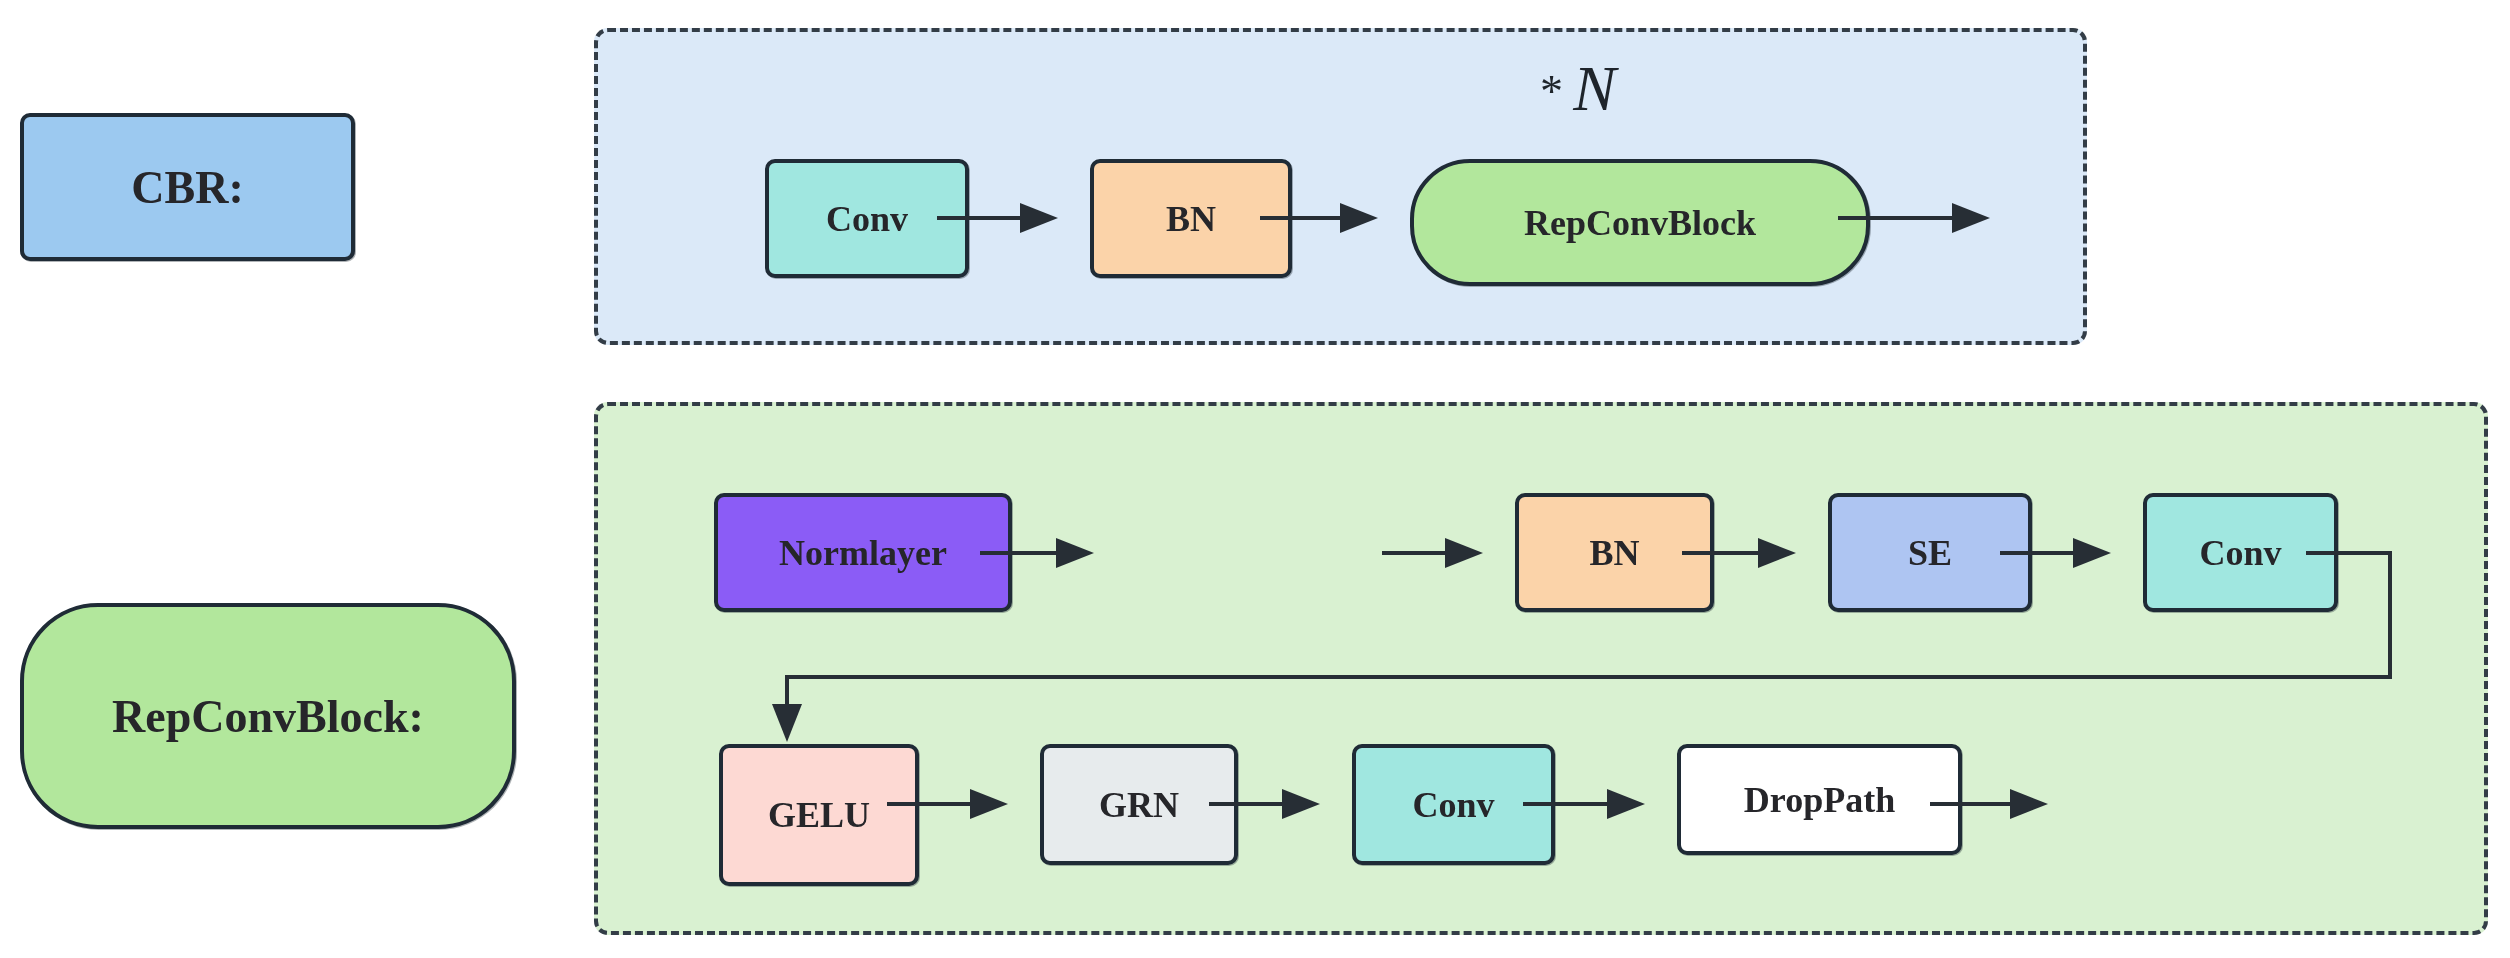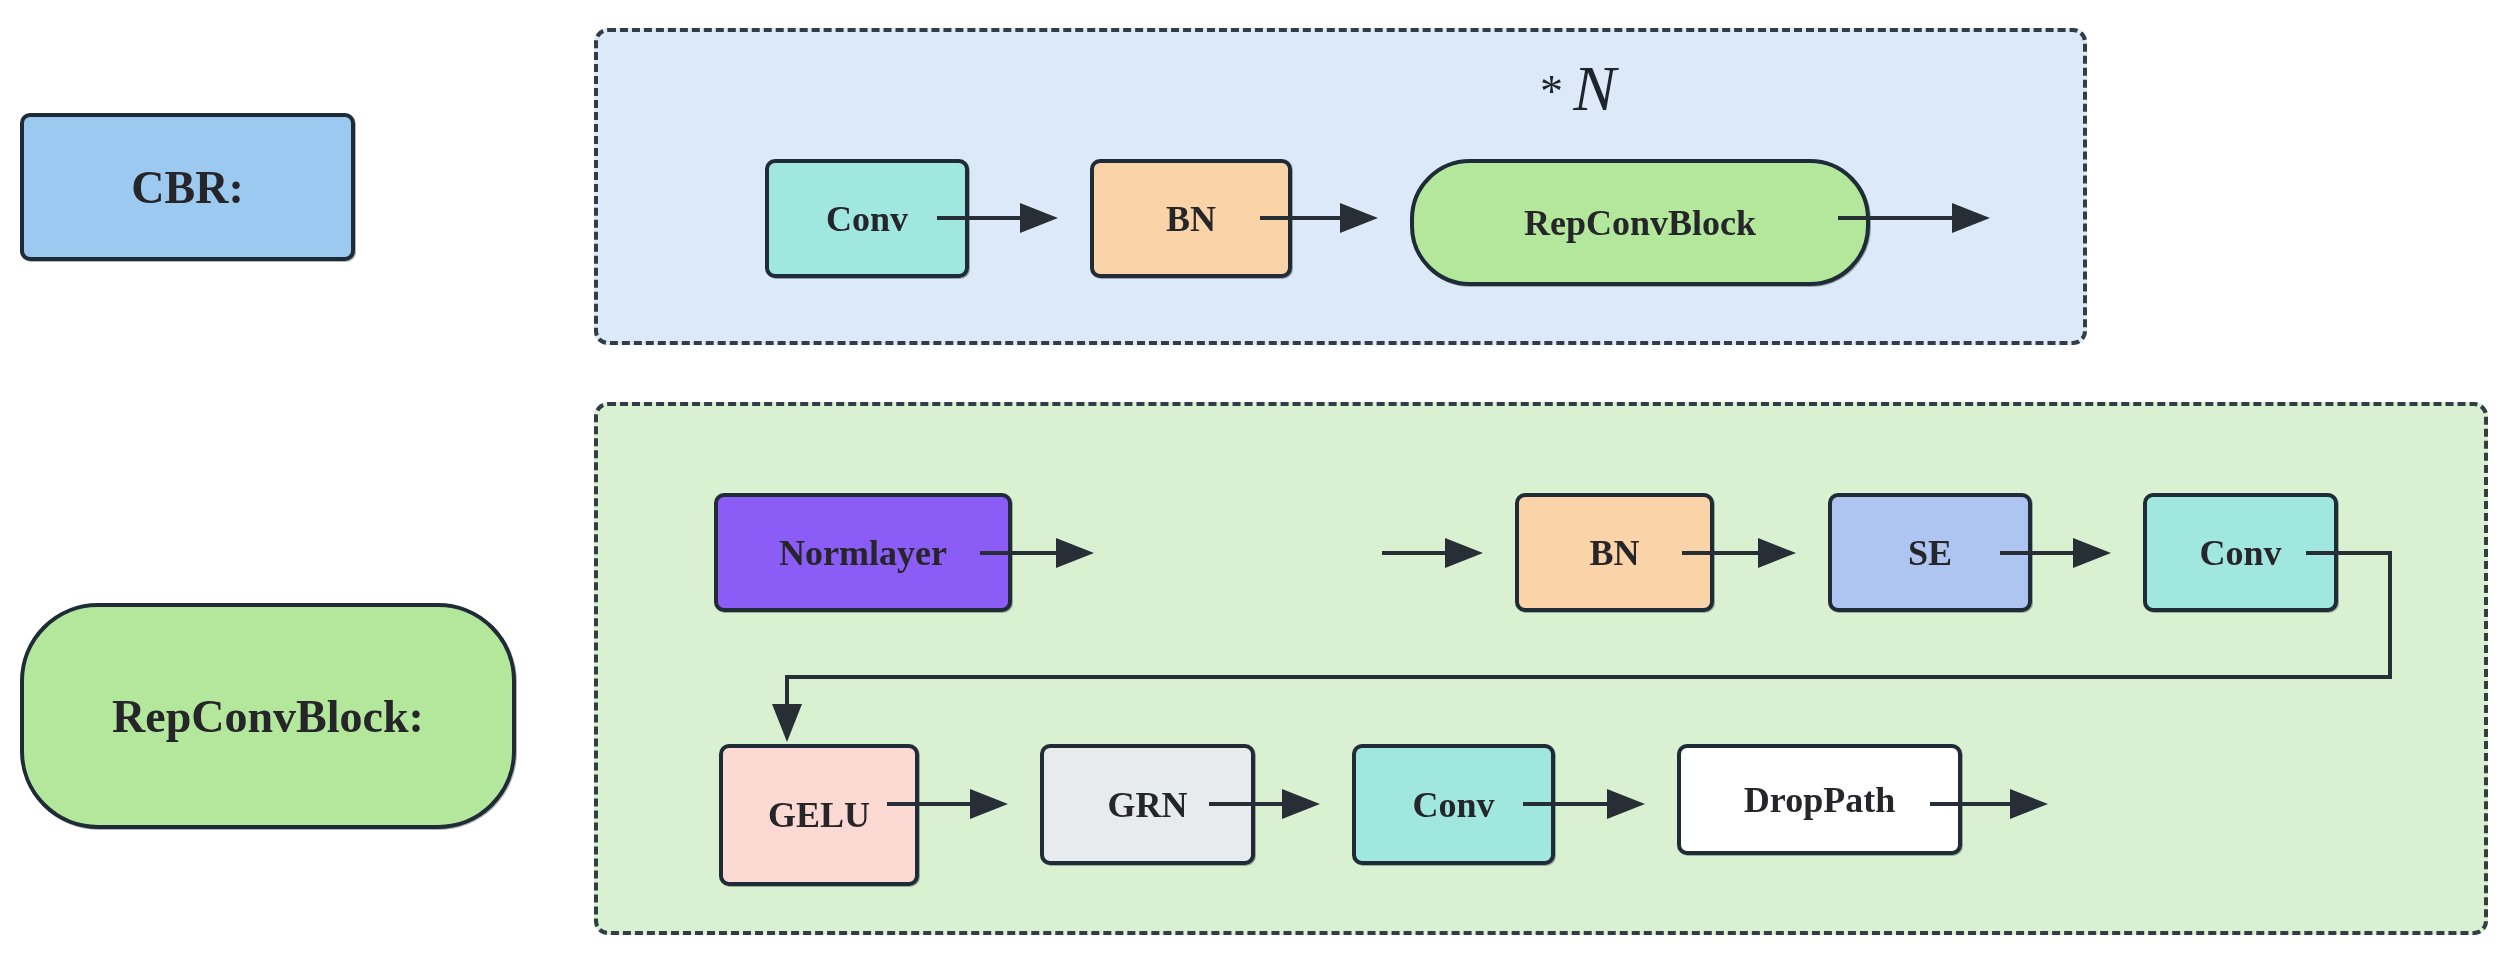--- a/index.html
+++ b/index.html
@@ -104,21 +104,21 @@
   </div>
 
   <div class="node" style="left: 2111px; top: 493px; width: 195px; height: 119px; background-color: rgb(160, 231, 224);">
     <span>Conv</span>
   </div>
 
   <div class="node" style="left: 687px; top: 744px; width: 200px; height: 142px; background-color: rgb(253, 217, 211);">
     <span>GELU</span>
   </div>
 
-  <div class="node" style="left: 1008px; top: 744px; width: 215px; height: 121px; background-color: rgb(231, 235, 237);">
+  <div class="node" style="left: 1008px; top: 744px; width: 198px; height: 121px; background-color: rgb(231, 235, 237);">
     <span>GRN</span>
   </div>
 
   <div class="node" style="left: 1320px; top: 744px; width: 203px; height: 121px; background-color: rgb(160, 231, 224);">
     <span>Conv</span>
   </div>
 
   <div class="node" style="left: 1645px; top: 744px; width: 285px; height: 111px; background-color: rgb(255, 255, 255);">
     <span>DropPath</span>
   </div>

